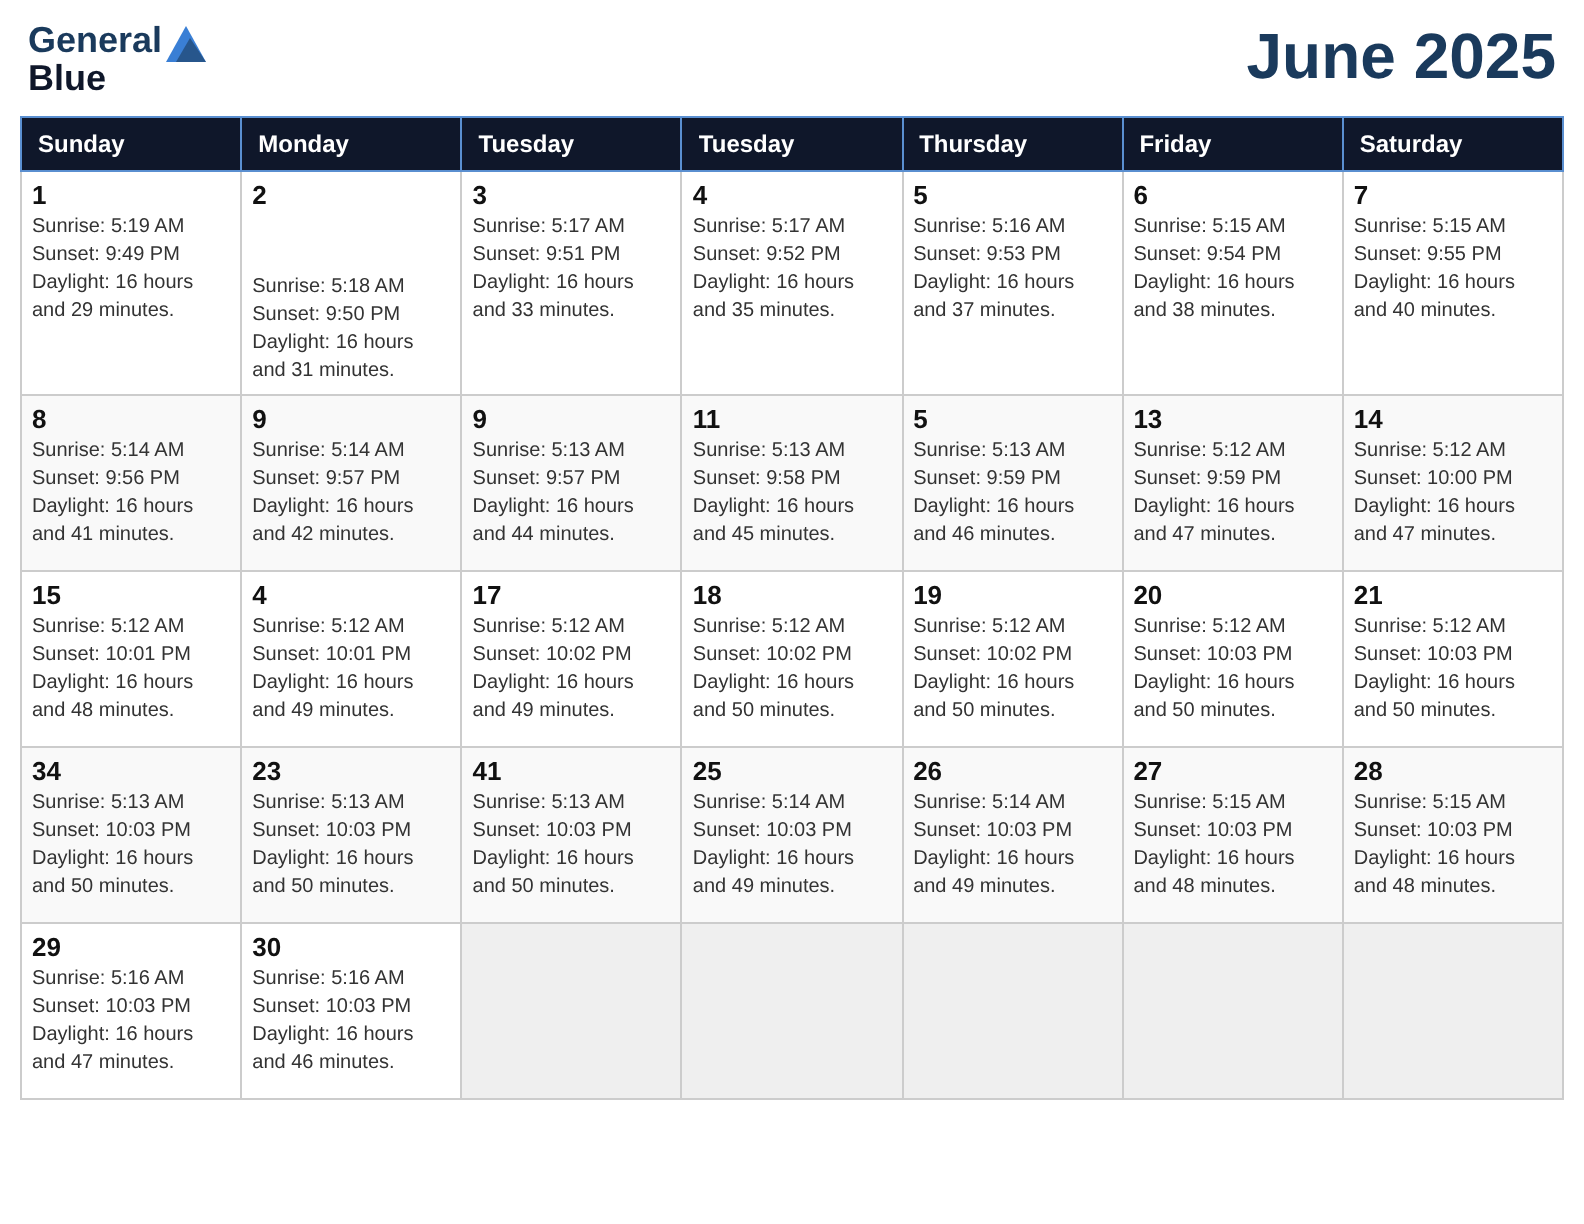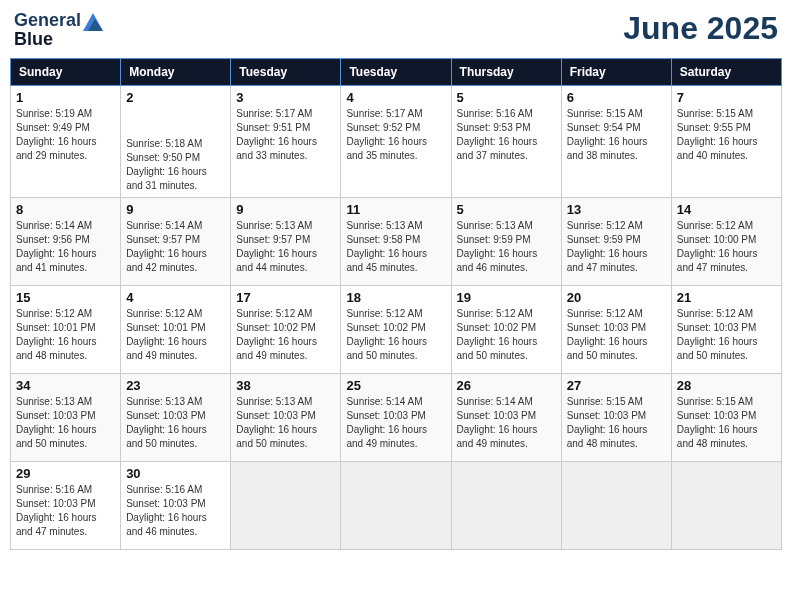--- a/index.html
+++ b/index.html
@@ -280,21 +280,21 @@
 and 50 minutes.</div>
         </td>
         <td>
           <div class="day-number">23</div>
           <div class="day-info" style="white-space: pre-line;">Sunrise: 5:13 AM
 Sunset: 10:03 PM
 Daylight: 16 hours
 and 50 minutes.</div>
         </td>
         <td>
-          <div class="day-number">38</div>
+          <div class="day-number">41</div>
           <div class="day-info" style="white-space: pre-line;">Sunrise: 5:13 AM
 Sunset: 10:03 PM
 Daylight: 16 hours
 and 50 minutes.</div>
         </td>
         <td>
           <div class="day-number">25</div>
           <div class="day-info" style="white-space: pre-line;">Sunrise: 5:14 AM
 Sunset: 10:03 PM
 Daylight: 16 hours

